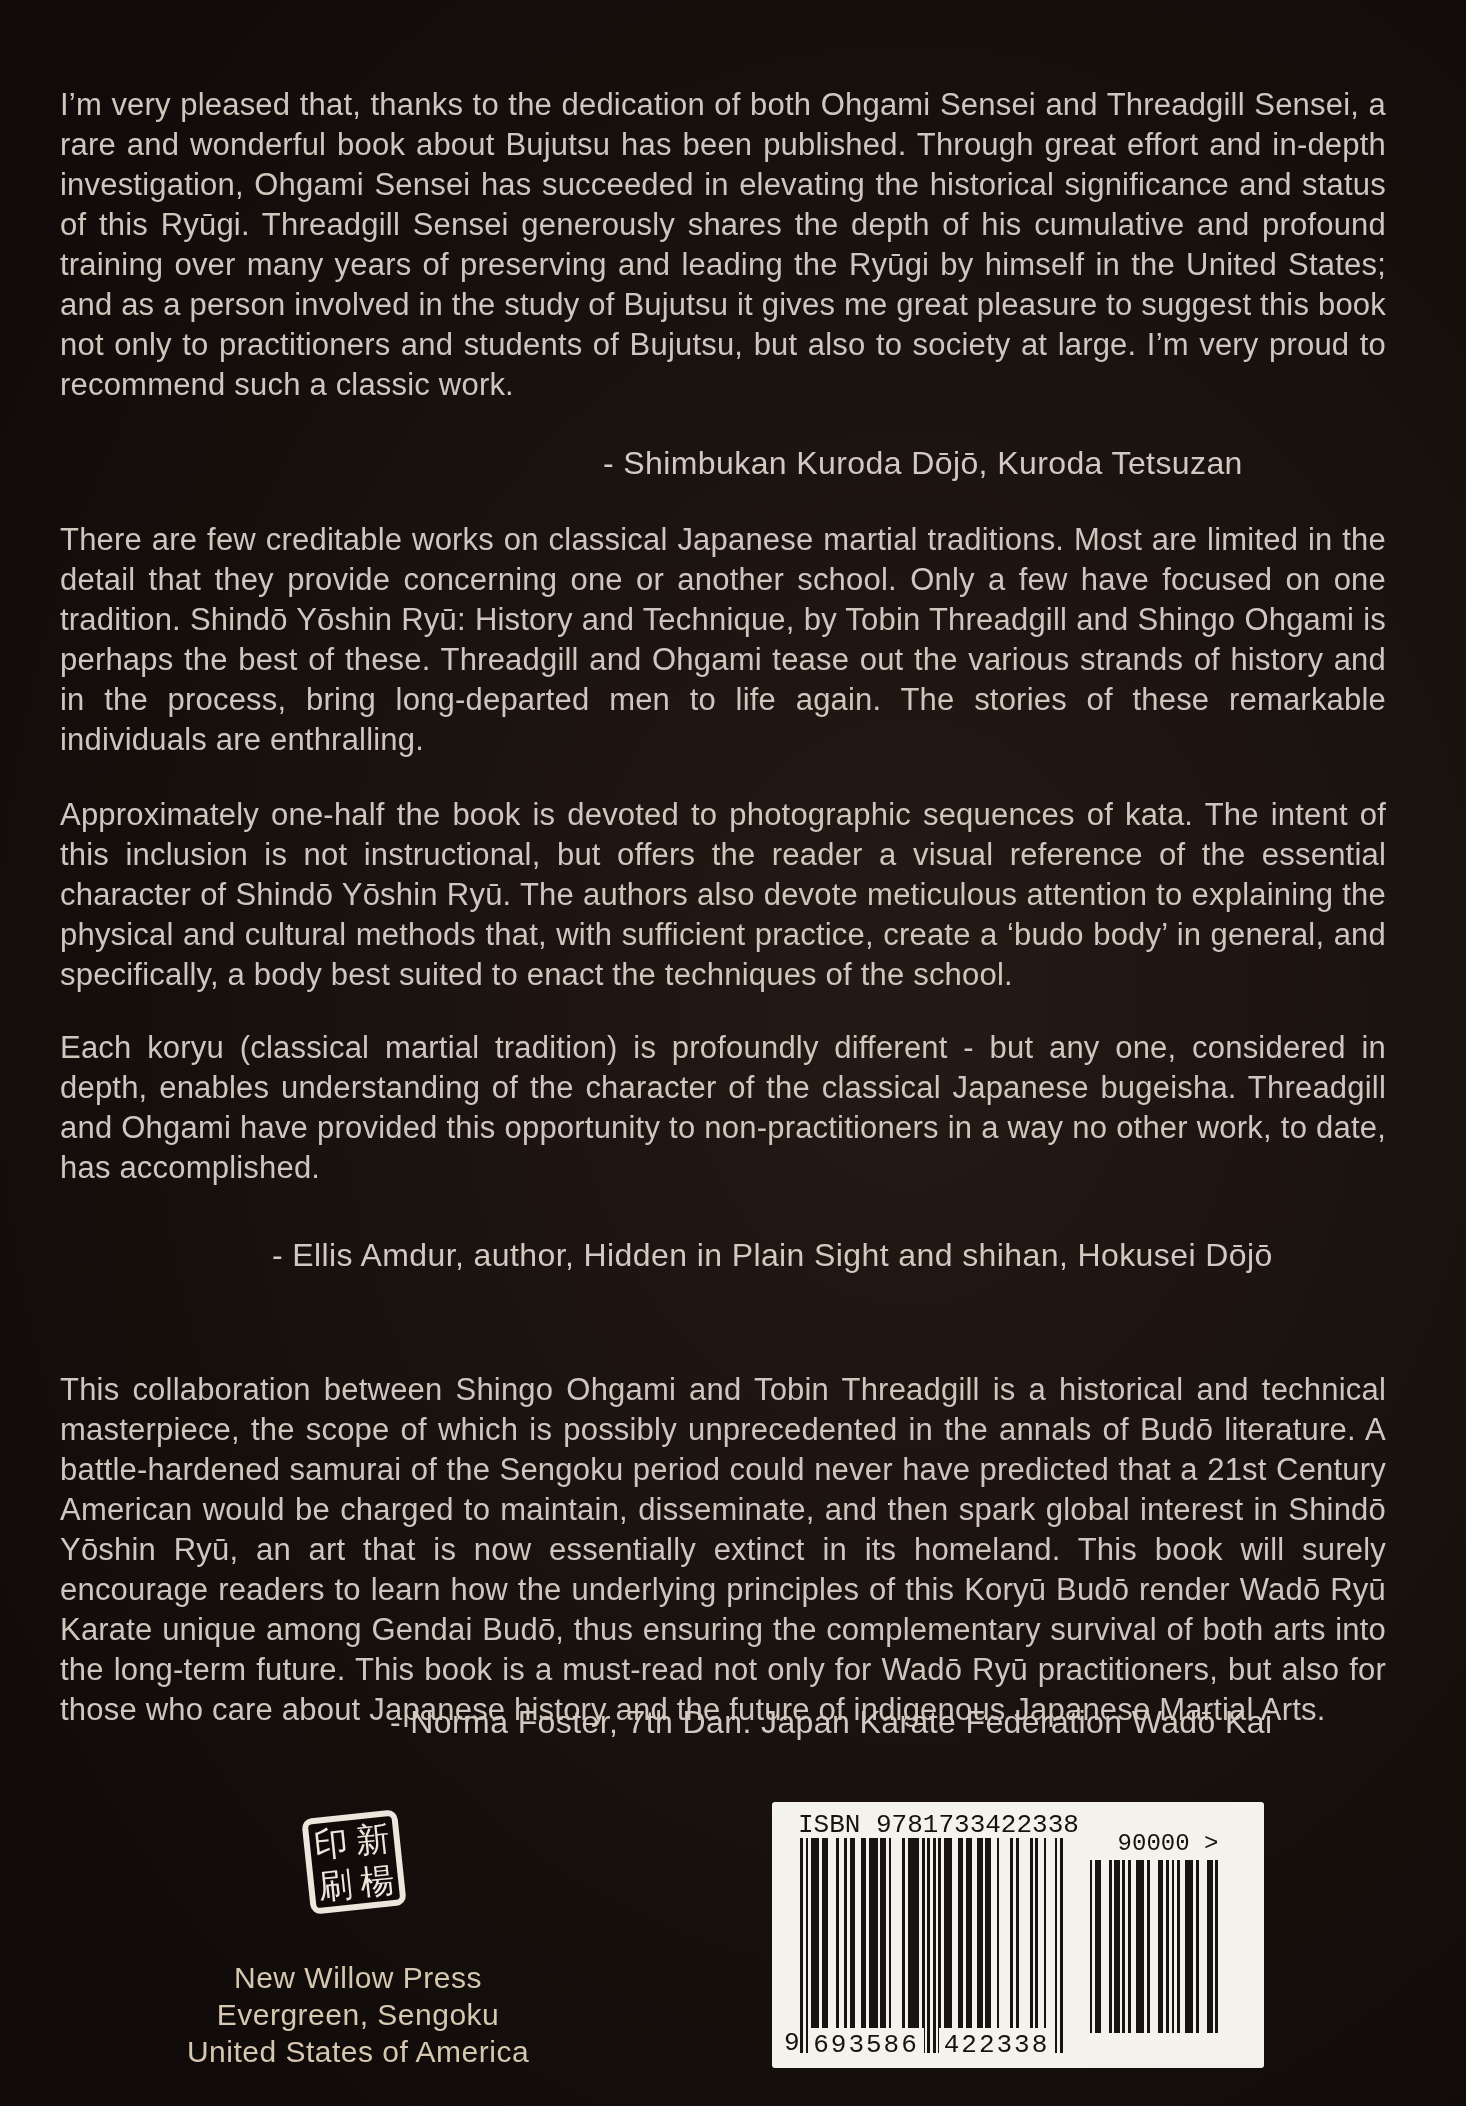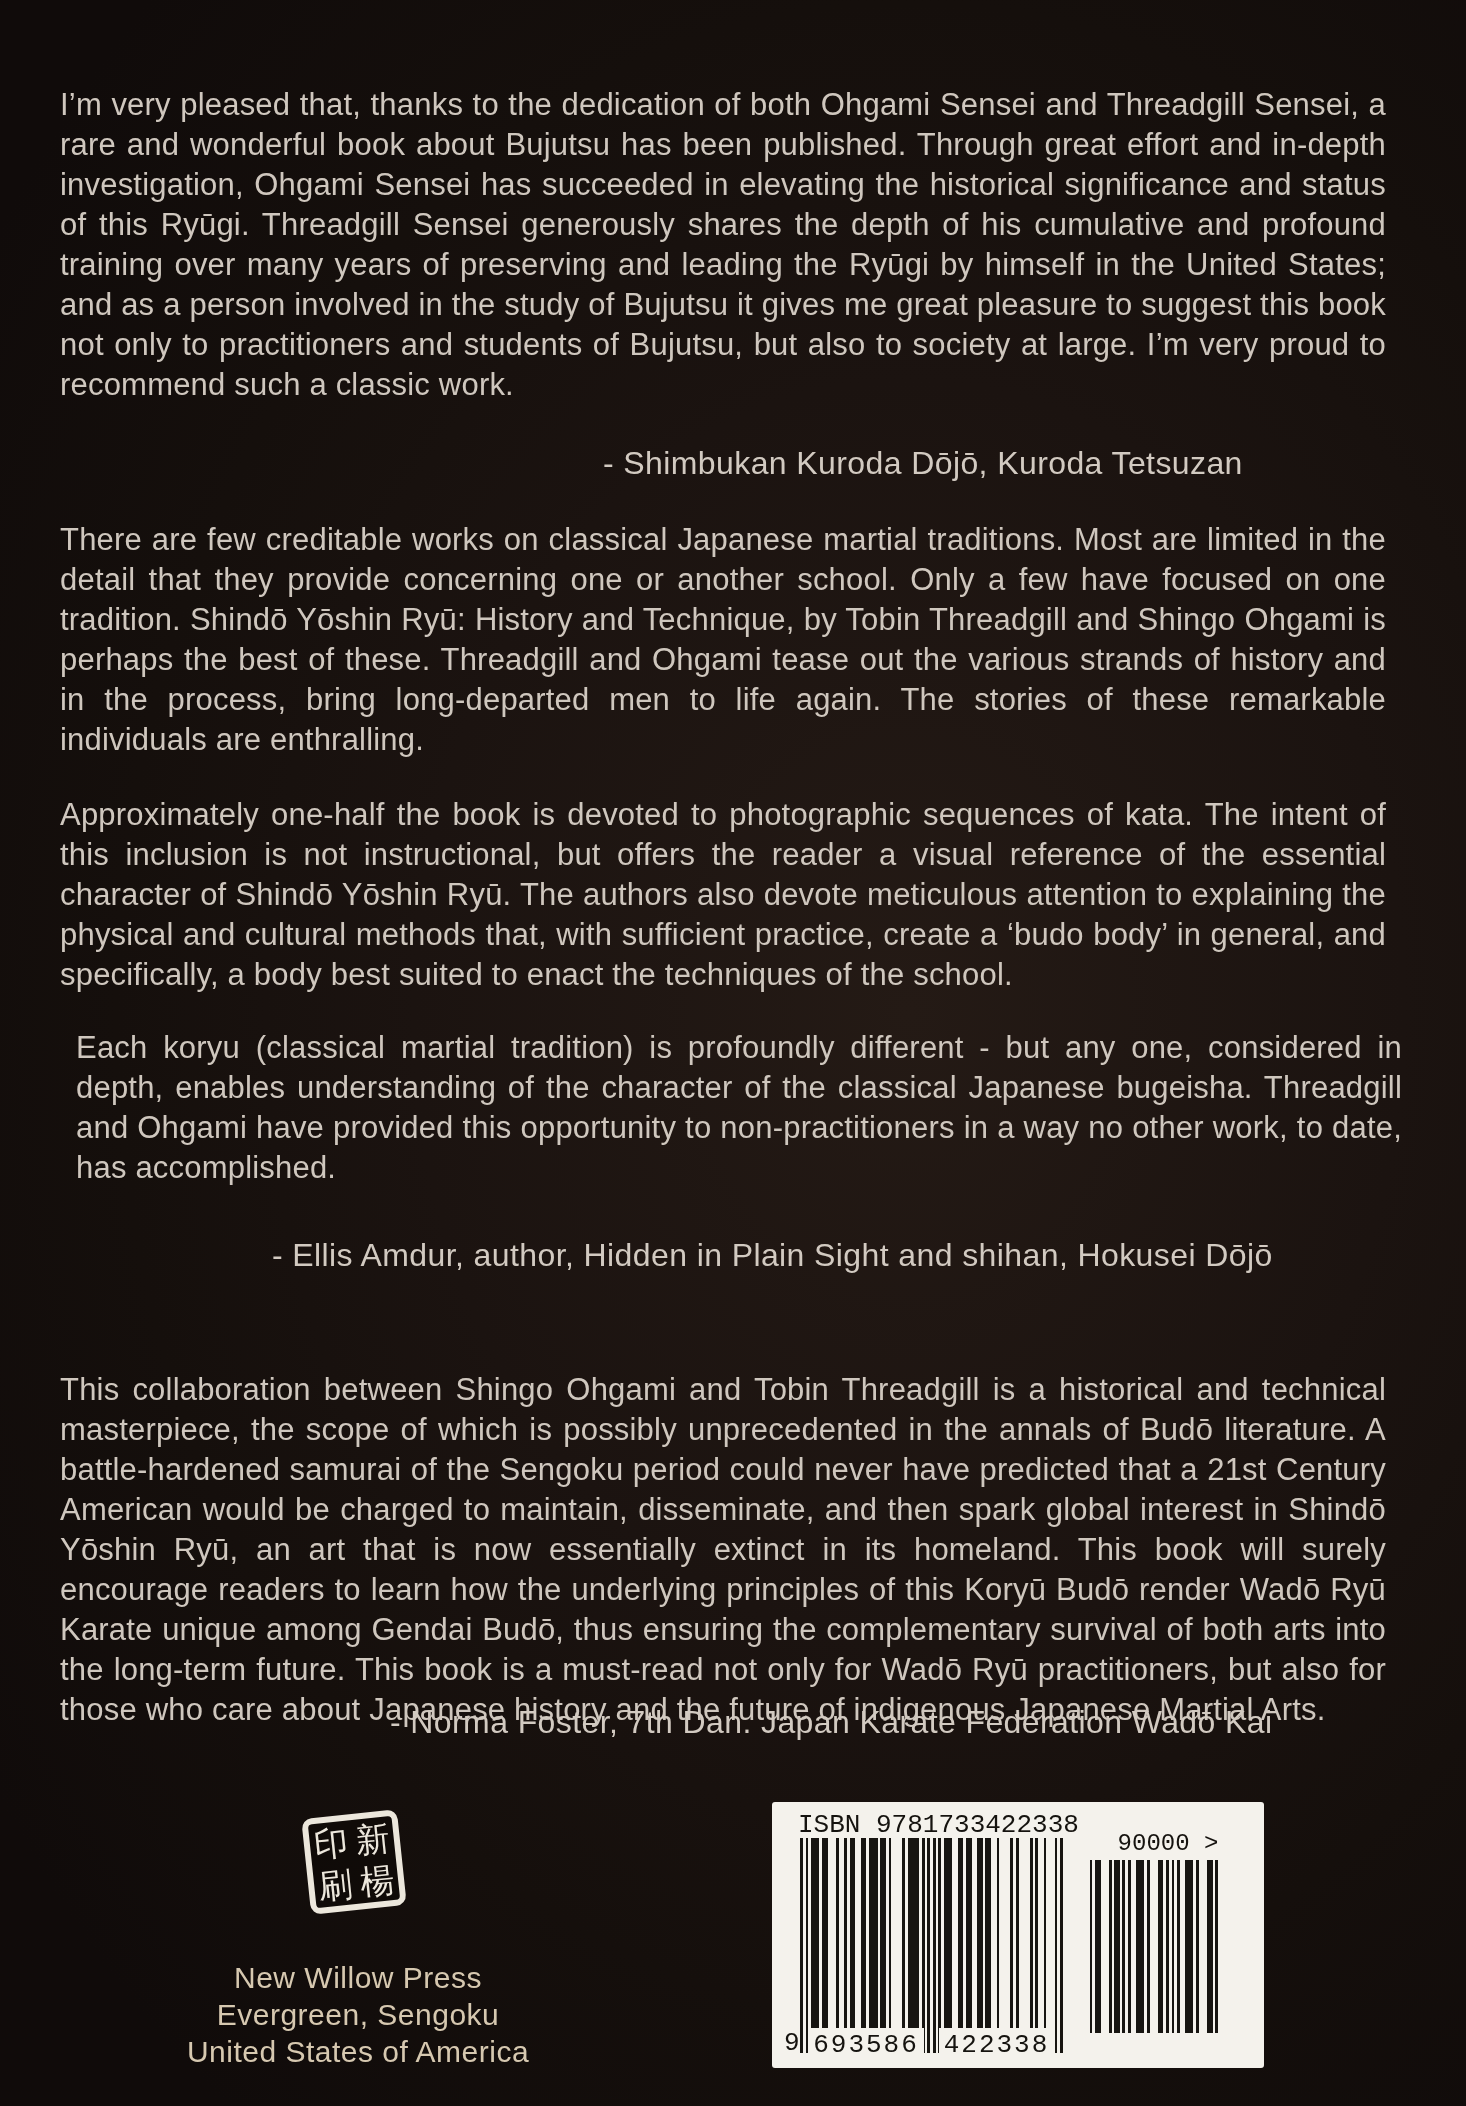--- a/index.html
+++ b/index.html
@@ -13,21 +13,21 @@
   }
   .text-col{position:absolute;left:60px;top:0;width:1326px;}
   .body{
     position:absolute;left:0;width:1326px;margin:0;
     font-size:31px;line-height:40px;letter-spacing:.2px;
     color:#cfc7be;text-align:justify;
   }
   .p1{top:85px;}
   .p2{top:520px;}
   .p3{top:795px;}
-  .p4{top:1028px;margin-left:16px;}
+  .p4{top:1028px;}
   .p5{top:1370px;}
   .attr{
     position:absolute;white-space:nowrap;
     font-size:32px;line-height:40px;letter-spacing:.4px;color:#d2cac1;
   }
   .attr1{top:443px;left:543px;}
   .attr2{top:1235px;left:212px;}
   .attr3{top:1702px;left:330px;}
 
   .seal{

